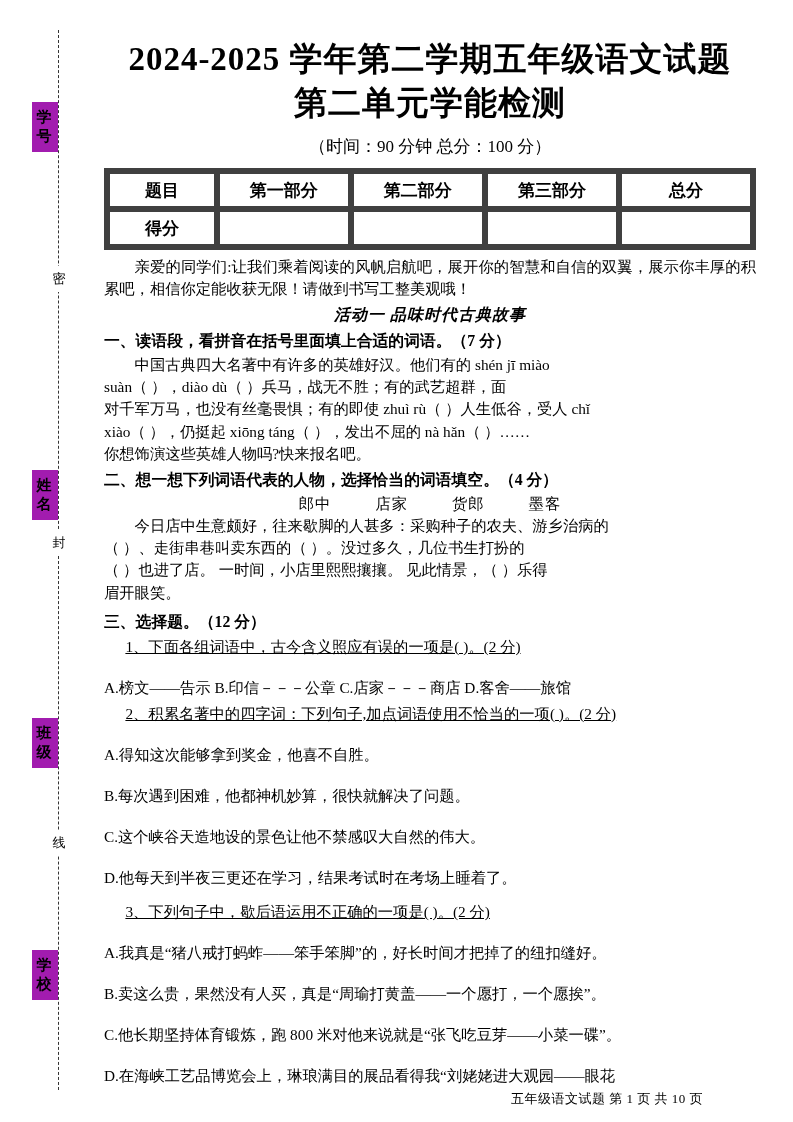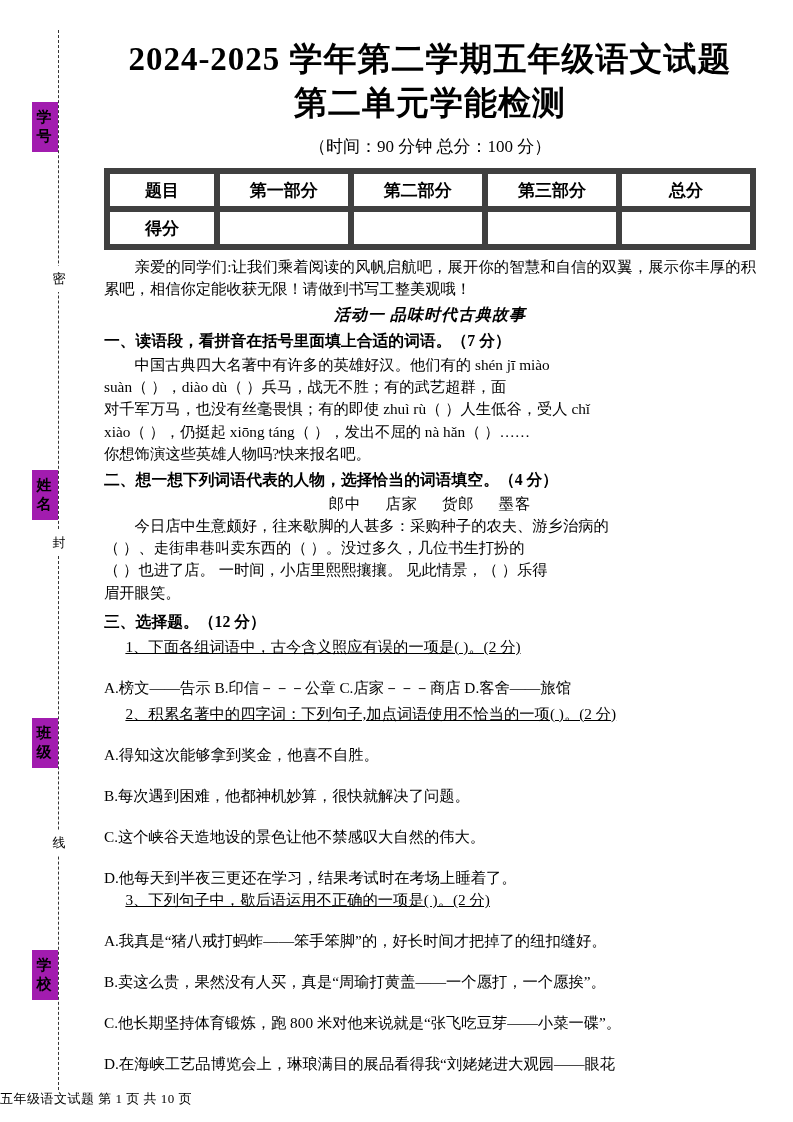--- a/index.html
+++ b/index.html
@@ -125,31 +125,31 @@
     letter-spacing: 1px;
     font-style: italic;
   }
   .blk { margin-top: 2px; }
   .words-row {
     text-align: center;
     font-size: 15.3px;
     letter-spacing: 1px;
     margin-top: 2px;
   }
-  .words-row span { display: inline-block; margin: 0 12px; }
+  .words-row span { display: inline-block; margin: 0 22px; }
 
   .opt { font-size: 15.3px; line-height: 1.5; margin-top: 18px; }
   .q { font-size: 15.3px; line-height: 1.5; margin-top: 3px; text-indent: 1.4em; text-decoration: underline;}
 
   .footer {
     position: absolute;
     bottom: 14px;
     left: 0;
     width: 703px;
-    text-align: left;
+    text-align: right;
     font-size: 13px;
     letter-spacing: 0.5px;
   }
 </style>
 </head>
 <body>
 
 <div class="page">
 
   <div class="binding">
@@ -229,21 +229,21 @@
 
     <p class="q">1、下面各组词语中，古今含义照应有误的一项是(        )。(2 分)</p>
     <p class="opt">A.榜文——告示    B.印信－－－公章    C.店家－－－商店    D.客舍——旅馆</p>
 
     <p class="q">2、积累名著中的四字词：下列句子,加点词语使用不恰当的一项(      )。(2 分)</p>
     <p class="opt">A.得知这次能够拿到奖金，他喜不自胜。</p>
     <p class="opt">B.每次遇到困难，他都神机妙算，很快就解决了问题。</p>
     <p class="opt">C.这个峡谷天造地设的景色让他不禁感叹大自然的伟大。</p>
     <p class="opt">D.他每天到半夜三更还在学习，结果考试时在考场上睡着了。</p>
 
-    <p class="q" style="margin-top:0;">3、下列句子中，歇后语运用不正确的一项是(        )。(2 分)</p>
+    <p class="q" style="margin-top:12px;">3、下列句子中，歇后语运用不正确的一项是(        )。(2 分)</p>
     <p class="opt">A.我真是“猪八戒打蚂蚱——笨手笨脚”的，好长时间才把掉了的纽扣缝好。</p>
     <p class="opt">B.卖这么贵，果然没有人买，真是“周瑜打黄盖——一个愿打，一个愿挨”。</p>
     <p class="opt">C.他长期坚持体育锻炼，跑 800 米对他来说就是“张飞吃豆芽——小菜一碟”。</p>
     <p class="opt">D.在海峡工艺品博览会上，琳琅满目的展品看得我“刘姥姥进大观园——眼花</p>
 
   </div>
 
   <div class="footer">五年级语文试题  第 1 页 共 10 页</div>
 </div>
 

